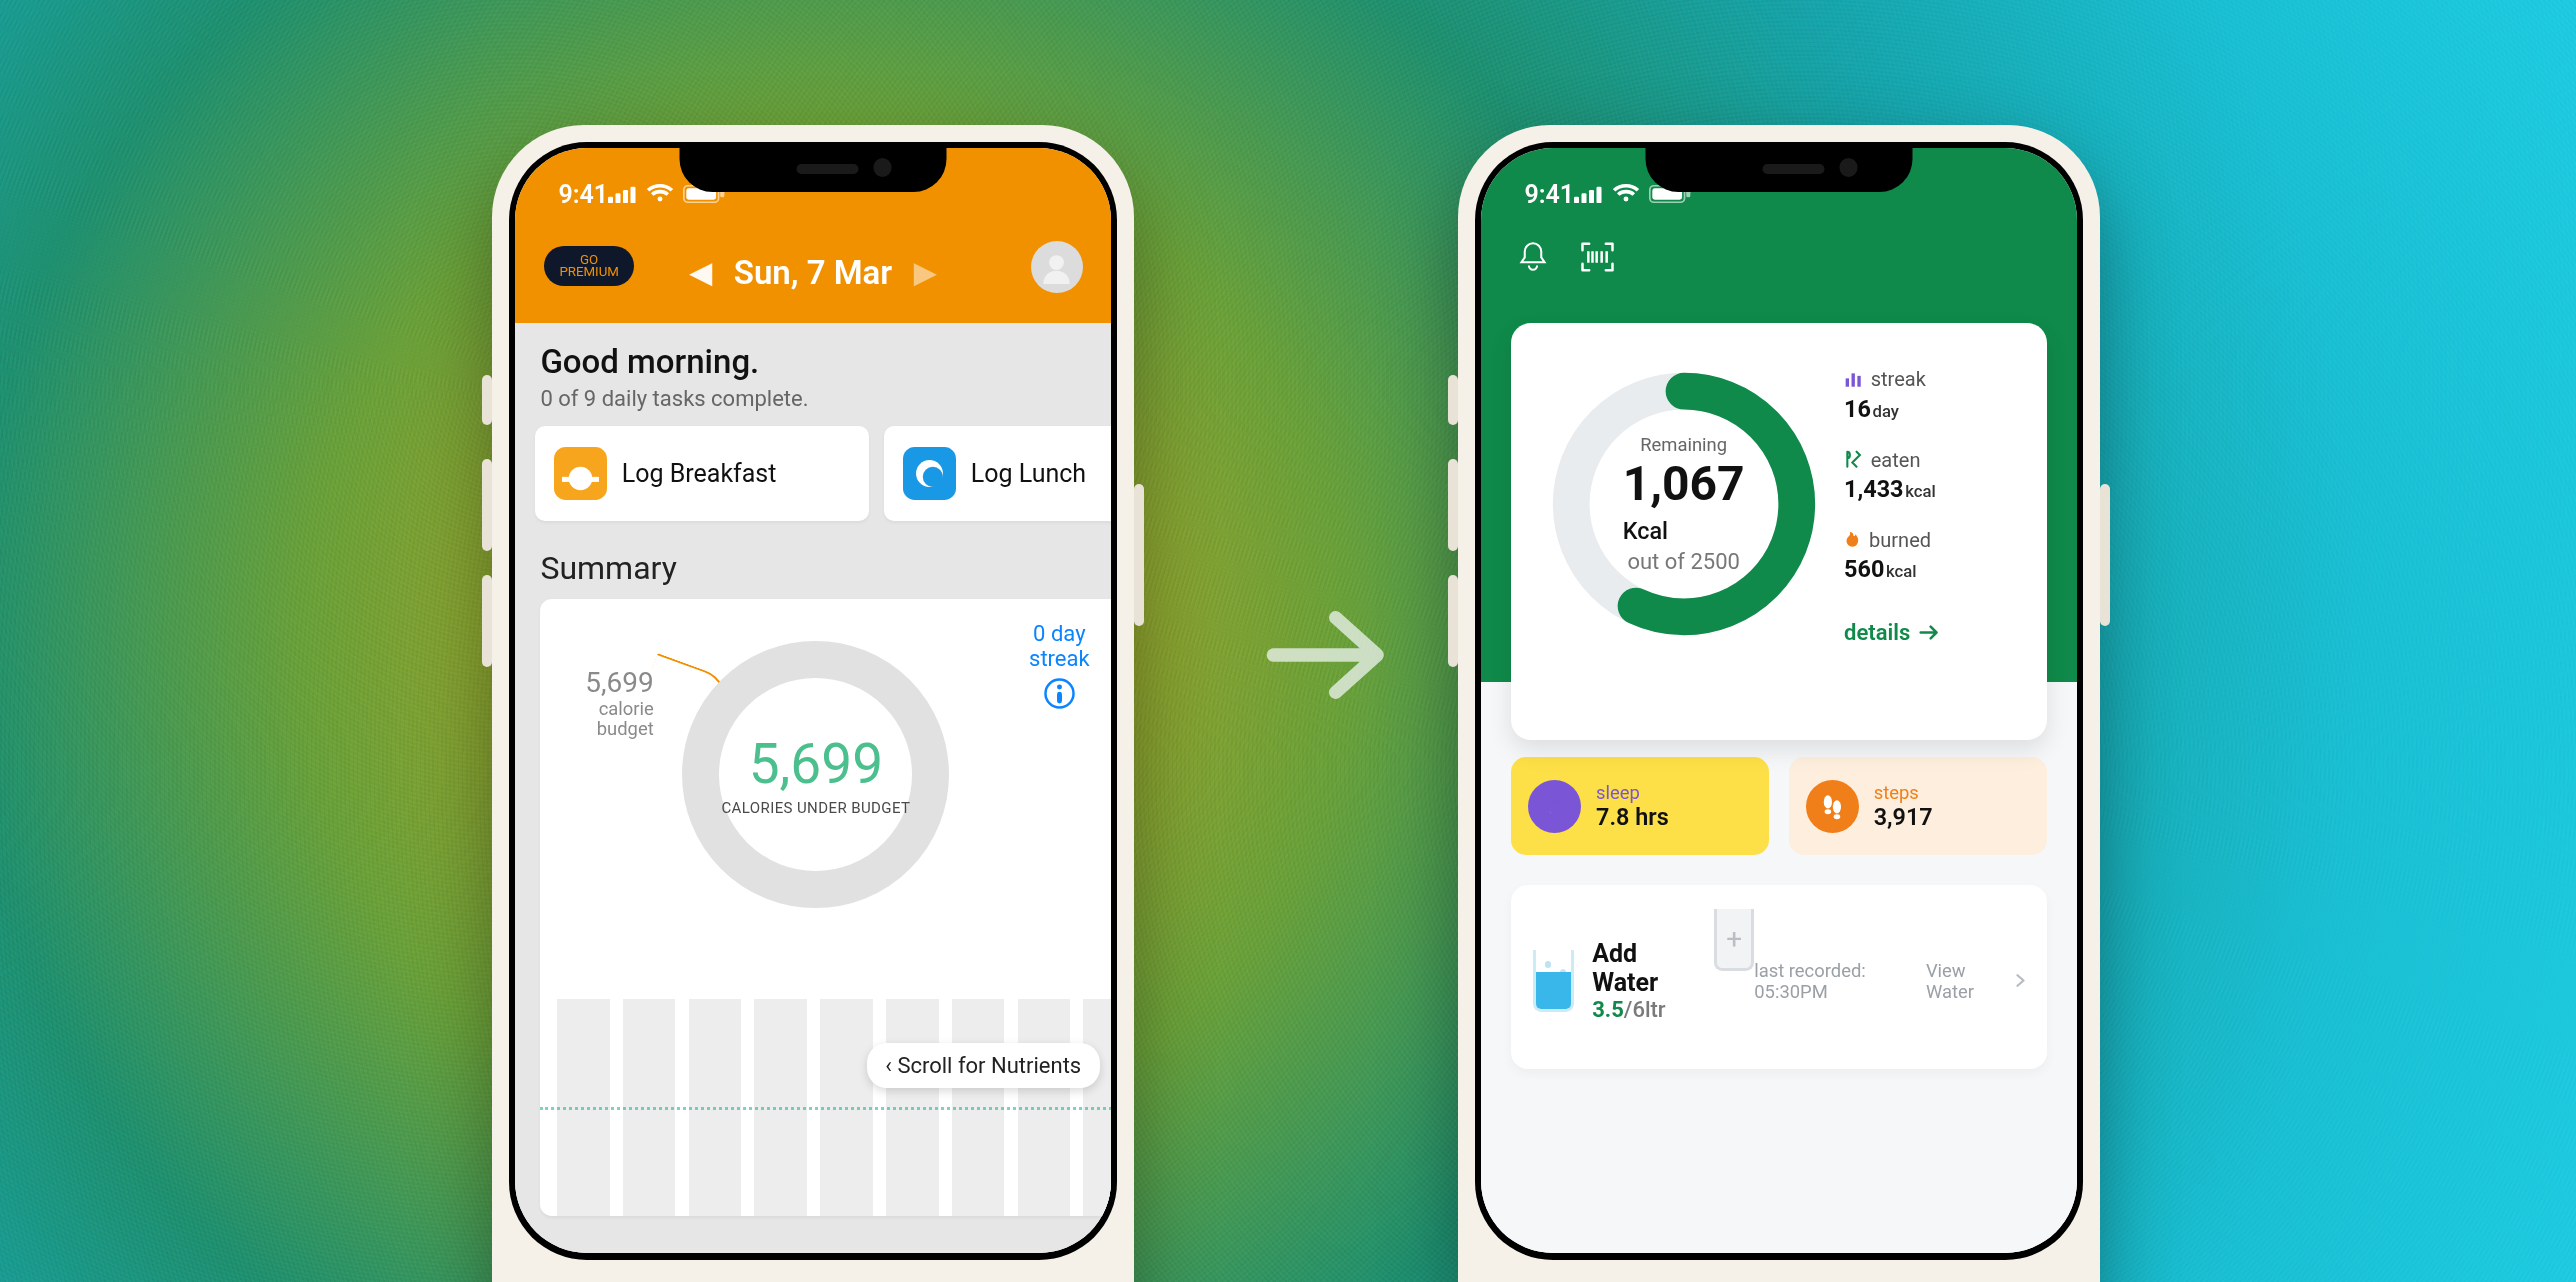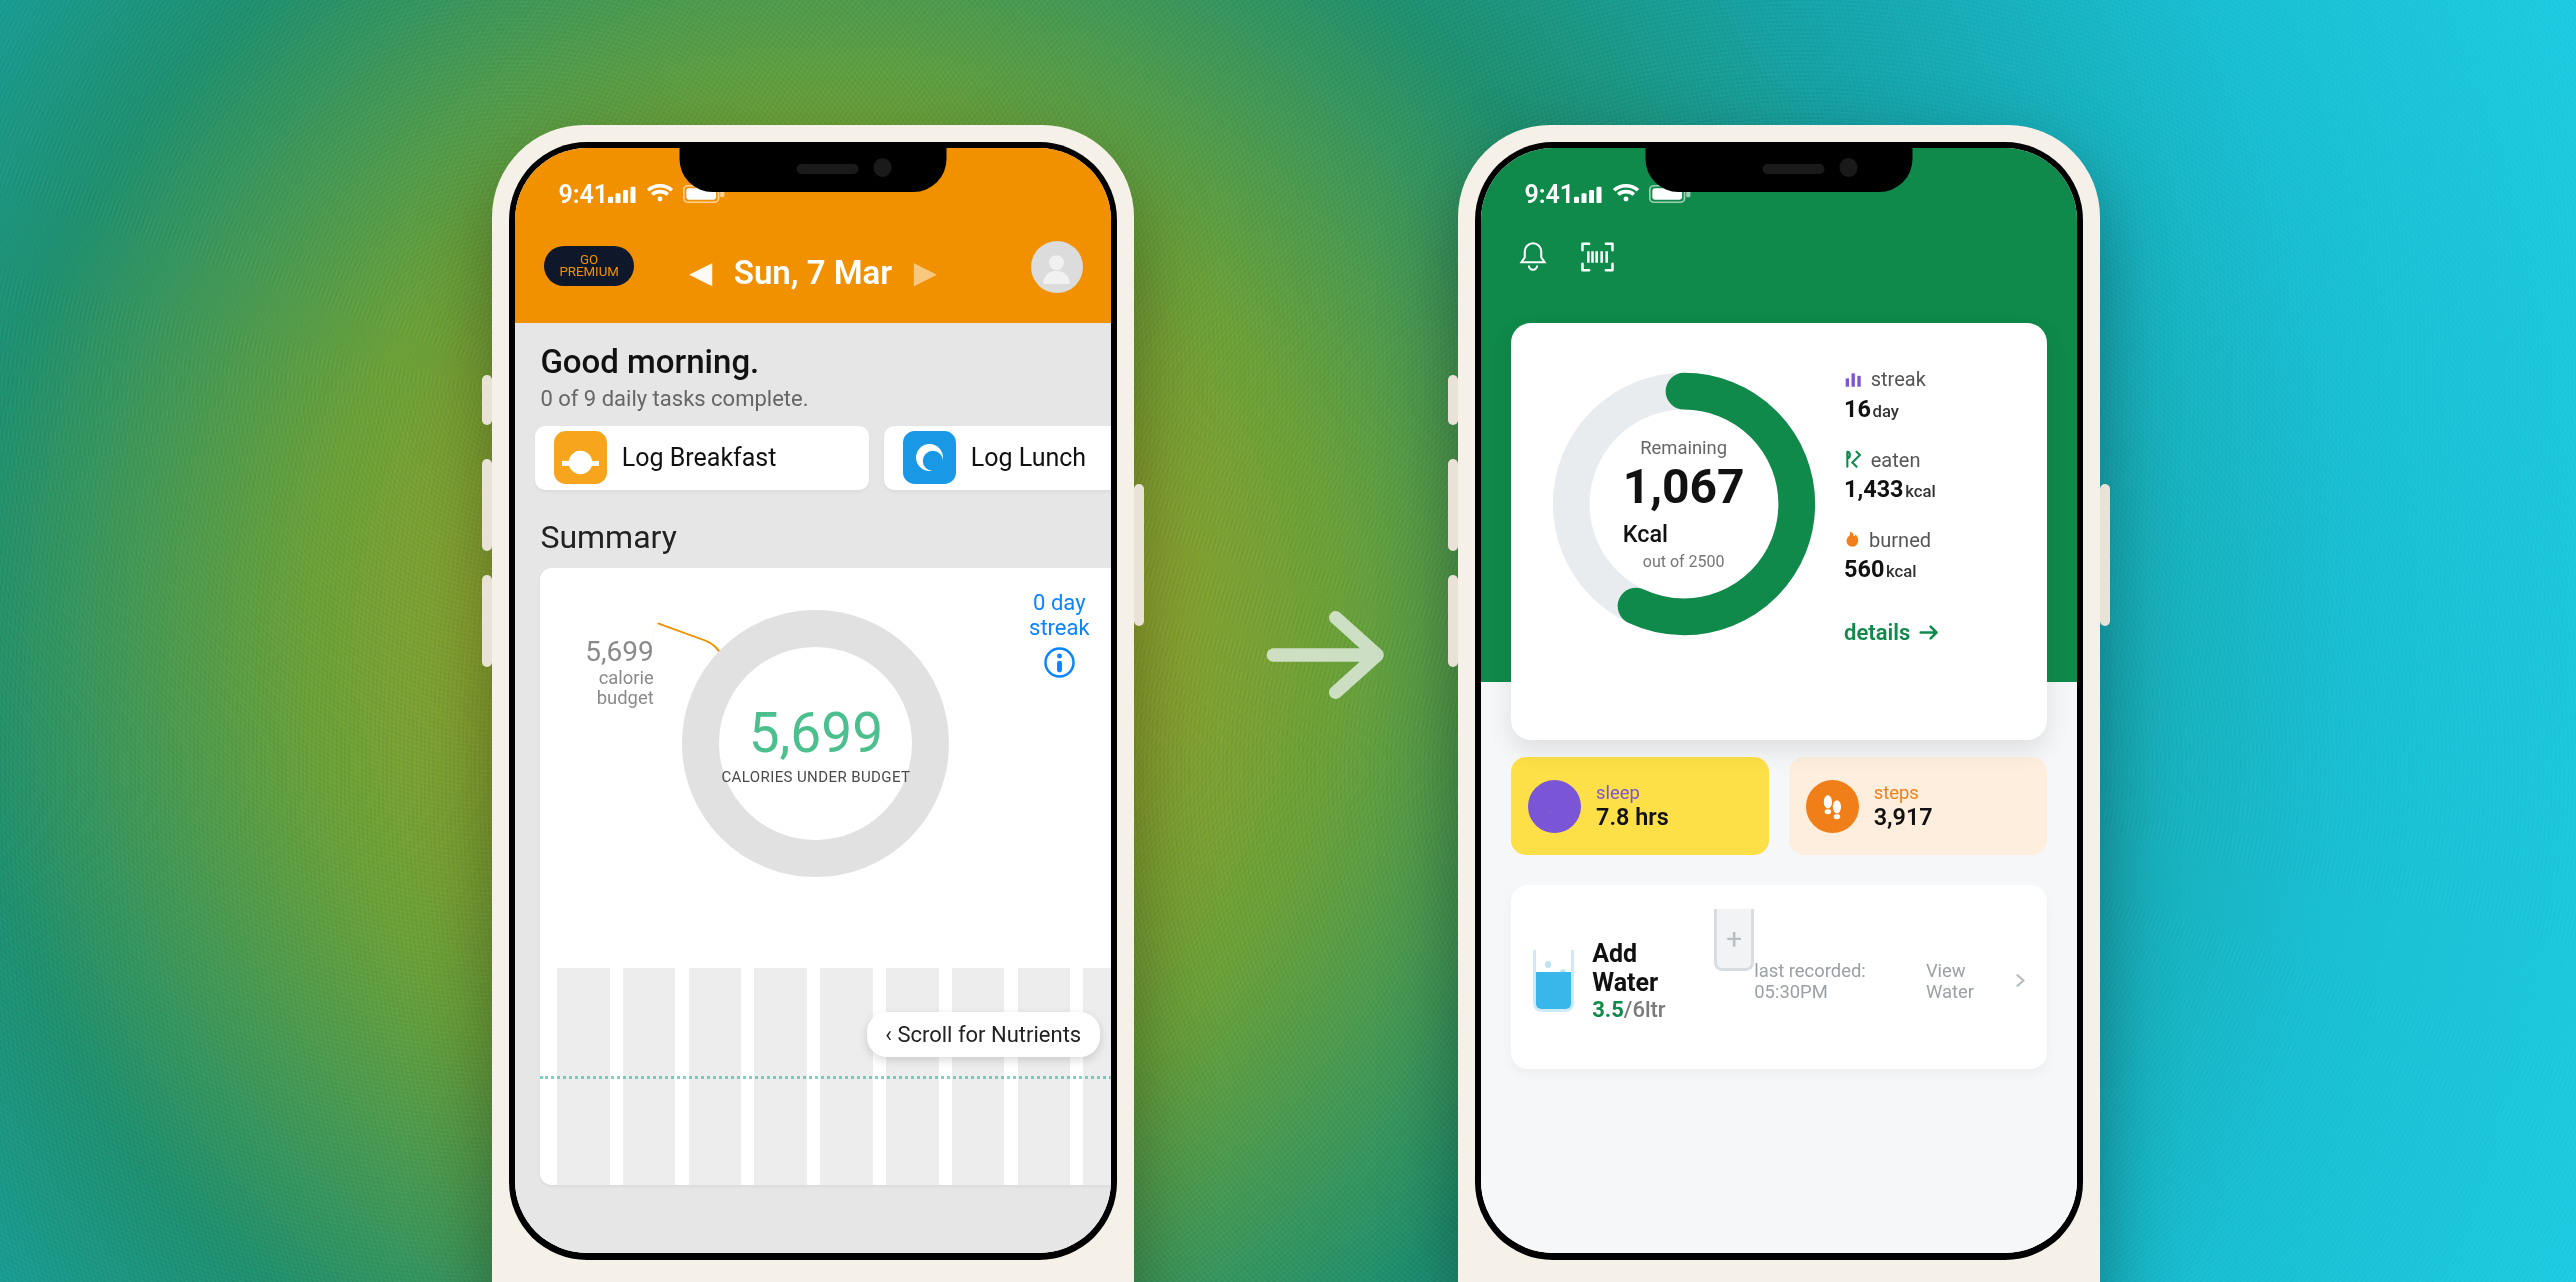--- a/index.html
+++ b/index.html
@@ -115,21 +115,21 @@
 
   .app-a-body { background:#e6e6e6; height: calc(100% - 175px); overflow:hidden; }
   .greet { padding:18.4px 25px 5px; }
   .greet h2 { font-size:33px; font-weight:500; color:#111; }
   .greet p  { font-size:22px; color:#666; margin-top:5px; }
 
   .task-row { display:flex; gap:15px; padding:10px 0 6.7px 20px; }
   .task-card {
     display:flex; align-items:center; gap:15px;
     background:#fff; border-radius:10px;
-    height:64px; padding:0 18.4px;
+    height:95px; padding:0 18.4px;
     box-shadow:0 1.7px 3.3px rgba(0,0,0,.05);
     flex: 0 0 auto;
   }
   .task-row .task-card:nth-child(1) { width: 334px; }
   .task-row .task-card:nth-child(2) { width: 250px; border-top-right-radius:0; border-bottom-right-radius:0; }
   .task-icon { width:53px; height:53px; border-radius:11.7px; display:flex; align-items:center; justify-content:center; }
   .task-card span.label { font-size:25px; color:#111; }
 
   .section-title { font-size:32px; color:#222; padding: 22px 25px 11.7px; }
 
@@ -201,21 +201,21 @@
     display:flex;
   }
   .kcal-ring-wrap { width:284px; height:284px; position:relative; margin:16.7px 0 0 8.3px; }
   .kcal-ring-wrap svg { transform: rotate(-90deg); }
   .kcal-center {
     position:absolute; inset:0; display:flex; flex-direction:column; align-items:center; justify-content:center;
   }
   .kcal-center .lbl { font-size:18.4px; color:#666; }
   .kcal-center .num { font-size:48px; font-weight:700; color:#111; display:flex; align-items:baseline; gap:5px;flex-direction:column; }
   .kcal-center .unit { font-size:23.4px; font-weight:500; }
-  .kcal-center .outof { font-size:16px; color:#777; margin-top:3.3px; }
+  .kcal-center .outof { font-size:22px; color:#777; margin-top:3.3px; }
 
   .metrics { margin-left:18.4px; display:flex; flex-direction:column; gap:25px; padding-top:22px; }
   .metric { display:flex; flex-direction:column; gap:3.3px; }
   .metric .title { display:flex; align-items:center; gap:8.3px; font-size:20px; color:#555; }
   .metric .val { font-size:23.4px; font-weight:700; color:#111; display:flex; align-items:baseline; gap:1.7px;}
   .metric .u { font-size:16.7px; font-weight:500; color:#333; }
   .details-link { color:#0f8a4a; font-weight:600; font-size:22px; display:flex; align-items:center; gap:8.3px; margin-top:11.7px;}
 
   .app-b-body { background:#f5f7f9; height: calc(100% - 534px); padding-top:75px; }
 

